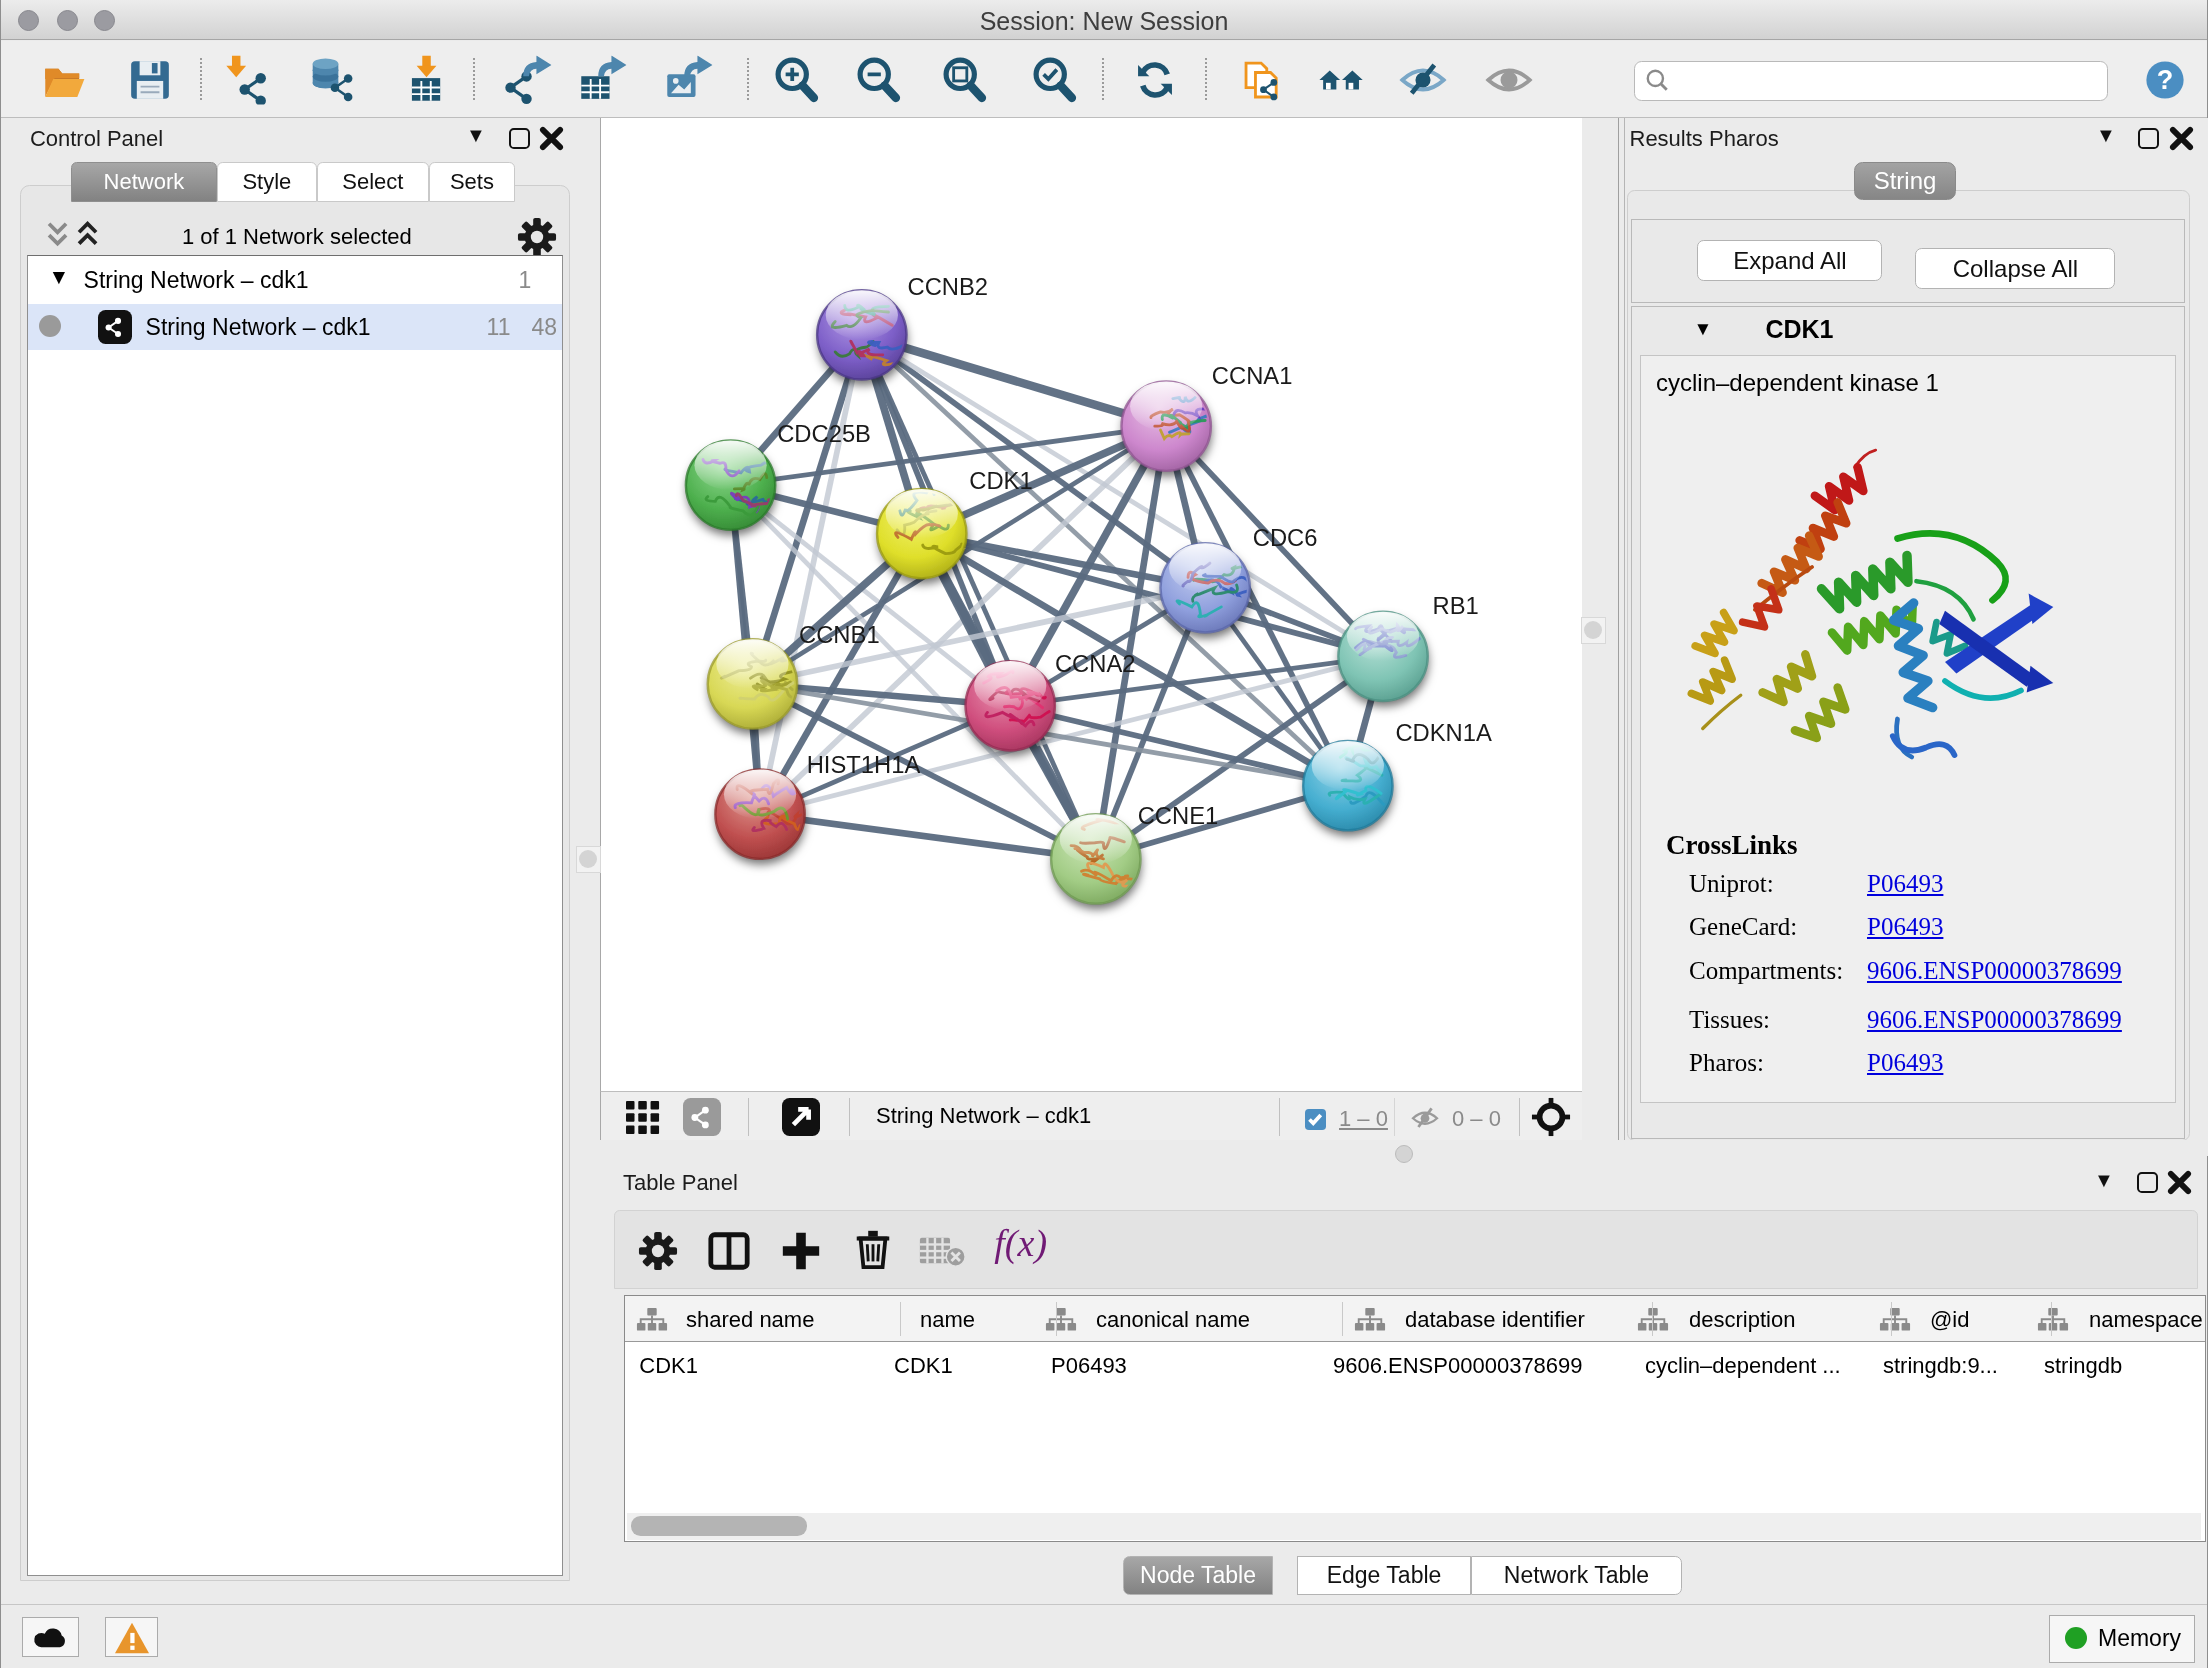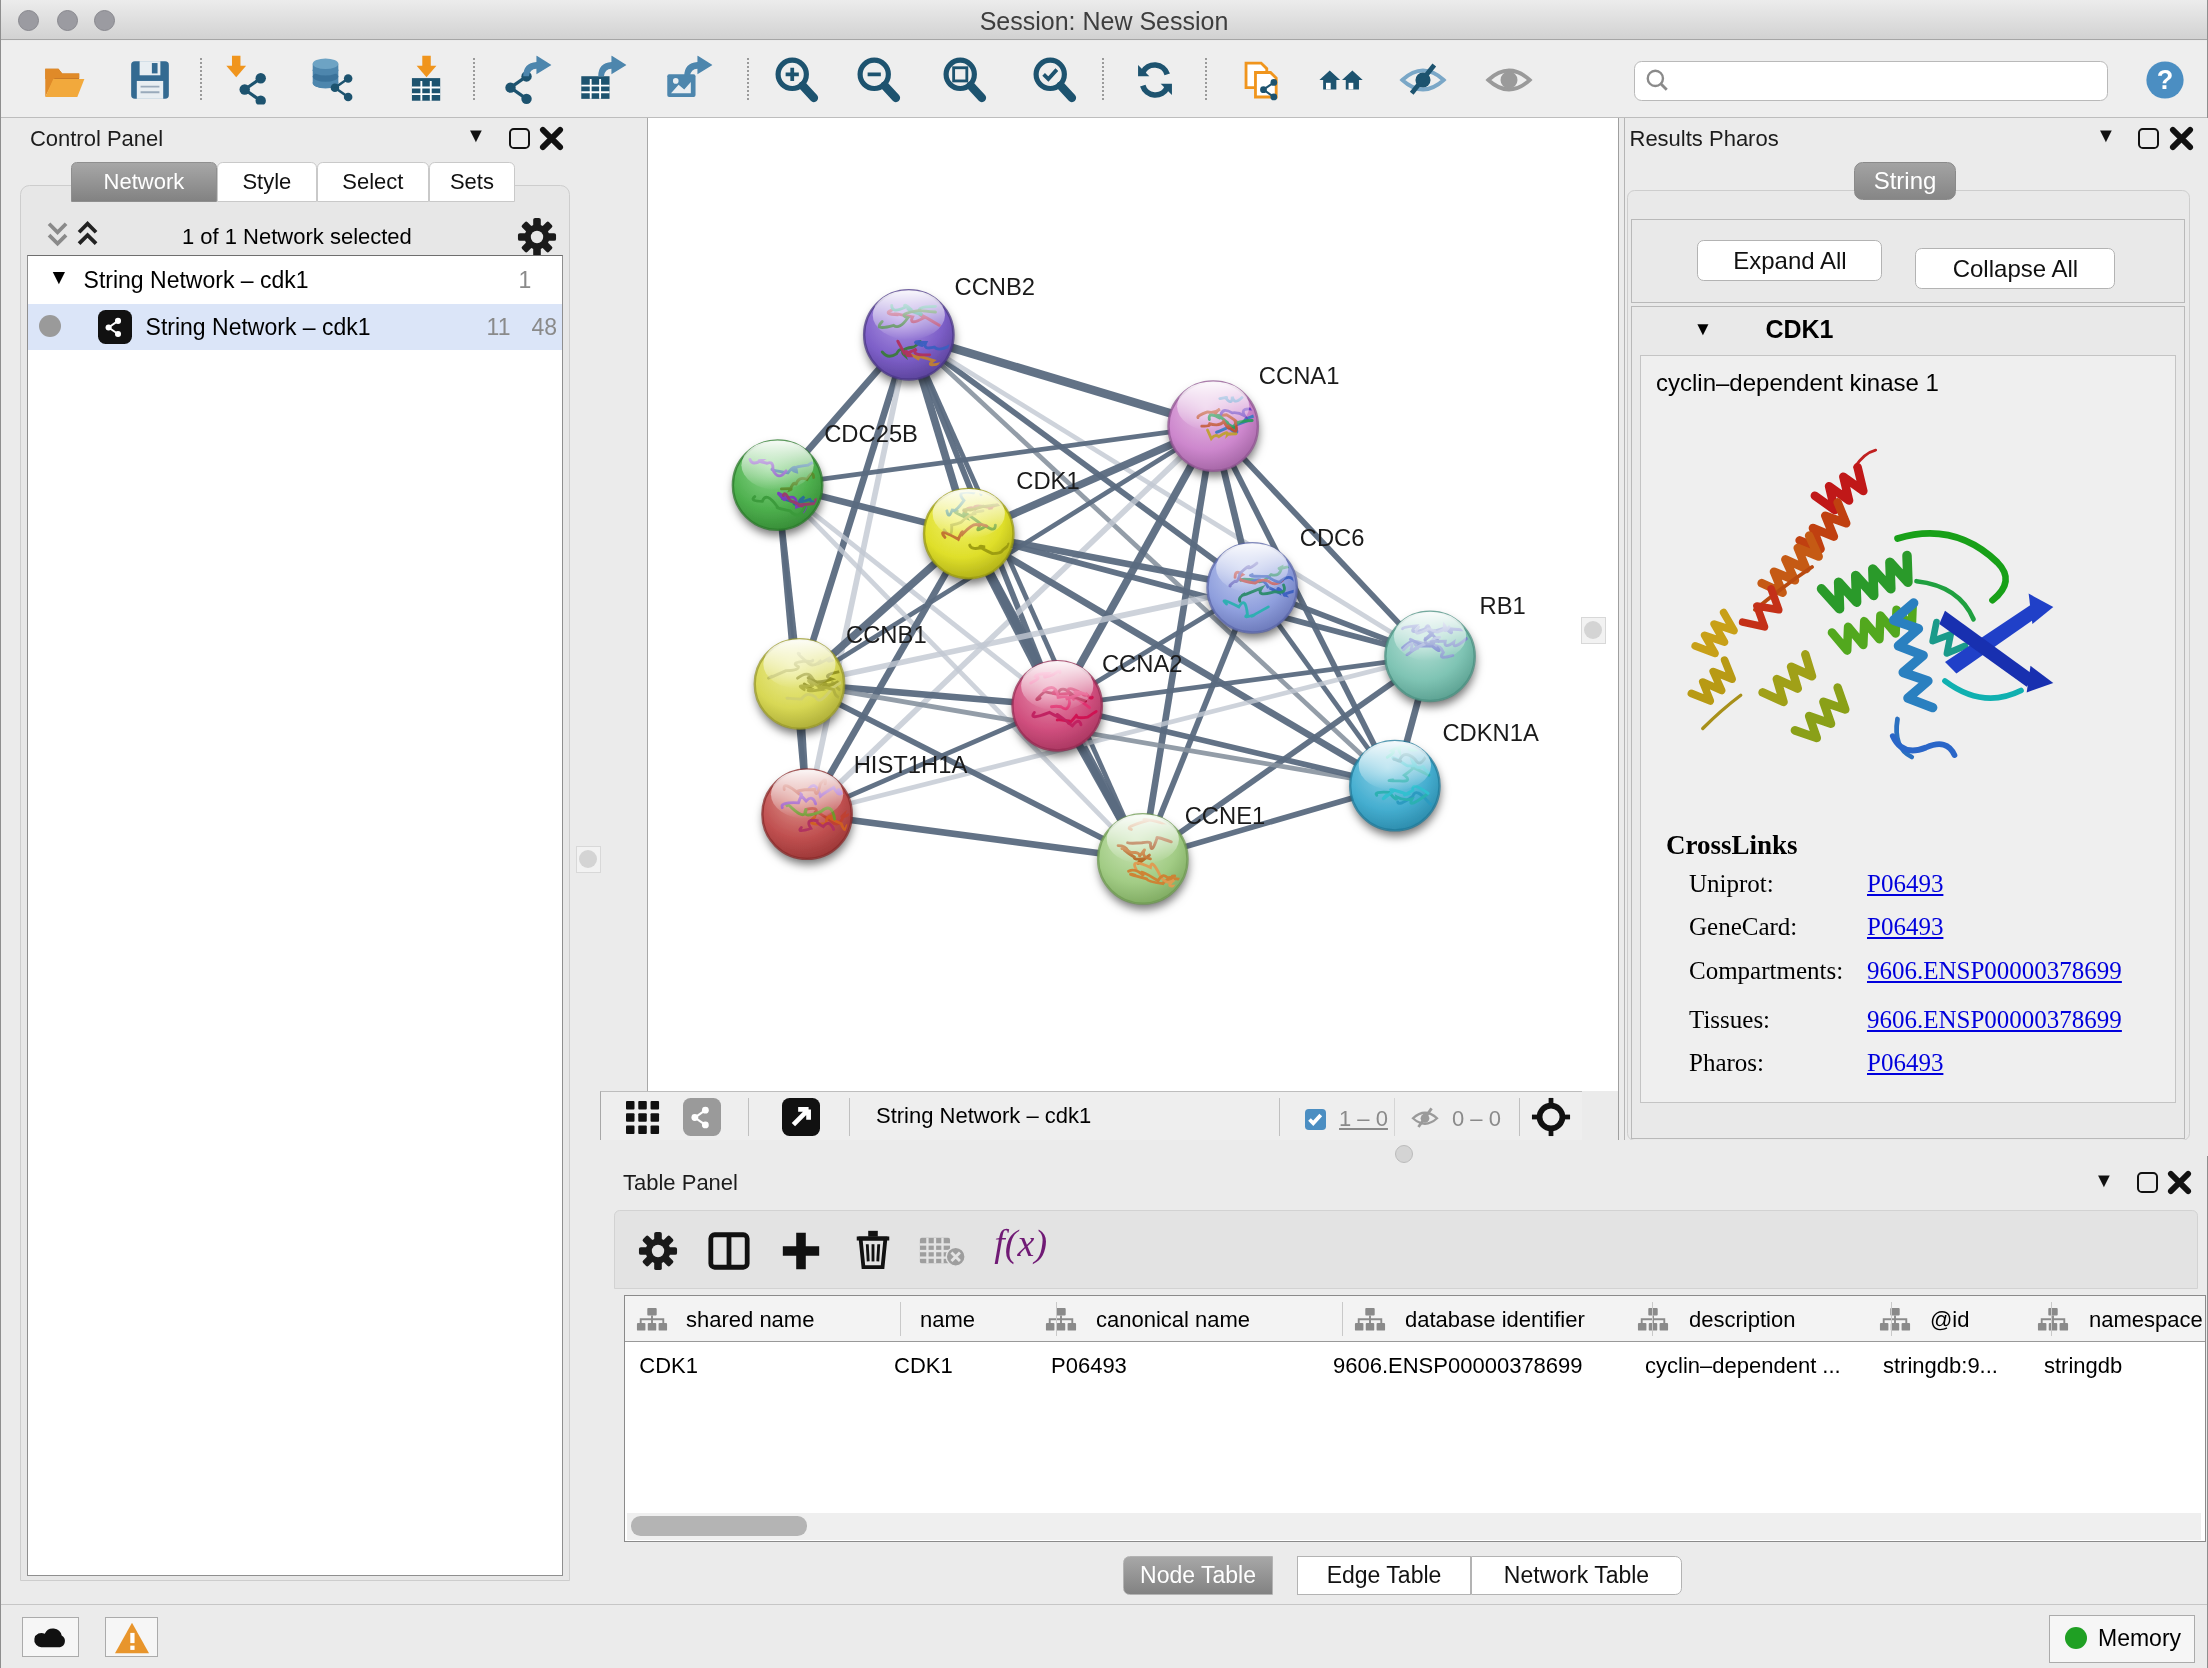--- a/index.html
+++ b/index.html
@@ -12,21 +12,21 @@
 #toolbar { left:0; top:41px; width:100%; height:77px; background:#eeeeee; border-bottom:1px solid #bdbdbd; }
 .tbi { position:absolute; top:39px; transform:translate(-50%,-50%); }
 .tsep { position:absolute; top:17px; height:42px; width:0; border-left:2.9px dotted #9a9a9a; }
 .ptitle { font-size:22px; color:#1c1c1c; }
 #cpanel { left:1.9px; top:118px; width:571px; height:1465px; background:#ebebeb; }
 .tab { position:absolute; top:44px; height:40px; background:#ffffff; border:1px solid #c9c9c9; font-size:22px; text-align:center; line-height:38px; color:#111; z-index:3; border-radius:5.7px 5.7px 0 0; }
 .tabsel { background:linear-gradient(#a7a7a7,#828282); color:#fff; border-color:#8f8f8f; }
 #cp-inner { position:absolute; left:17px; top:67px; width:550px; height:1396px; background:#e7e7e7; border:1px solid #cdcdcd; border-radius:9.5px 9.5px 0 0; z-index:1; }
 #cp-tree { position:absolute; left:5.7px; top:69px; width:536px; height:1321px; background:#ffffff; border:1px solid #8f8f8f; border-top:1.9px solid #6e6e6e; }
 .trow { position:absolute; left:0; width:100%; height:48px; font-size:23px; }
-#netview { left:599px; top:118px; width:982px; height:973px; background:#ffffff; border-left:1px solid #a8a8a8;margin-left:47px; }
+#netview { left:599px; top:118px; width:982px; height:973px; background:#ffffff; border-left:1px solid #a8a8a8; }
 #netbar { left:599px; top:1091px; width:982px; height:49px; background:#eeeeee; border-top:1px solid #bdbdbd; border-left:1px solid #a8a8a8; font-size:22px; }
 #rpanel { left:1617px; top:118px; width:590px; height:1038px; background:#ebebeb; border-left:1.9px solid #9f9f9f; }
 #tpanel { left:599px; top:1140px; width:1607px; height:463px; background:#ebebeb; }
 #statusbar { left:0; top:1604px; width:100%; height:65px; background:#ebebeb; border-top:1px solid #c6c6c6; }
 .sbtn { position:absolute; top:12.4px; height:40px; background:#f6f6f6; border:1px solid #ababab; }
 .lnk { color:#0000dd; text-decoration:underline; }
 .serif { font-family:"Liberation Serif", serif; }
 .netsep { position:absolute; top:5.7px; height:38px; width:0; border-left:1px solid #c0c0c0; }
 .gr { color:#8a8a8a; }
 .hbtn { position:absolute; background:#ffffff; border:1px solid #b3b3b3; border-radius:6.7px; font-size:22px; text-align:center; color:#111; }

